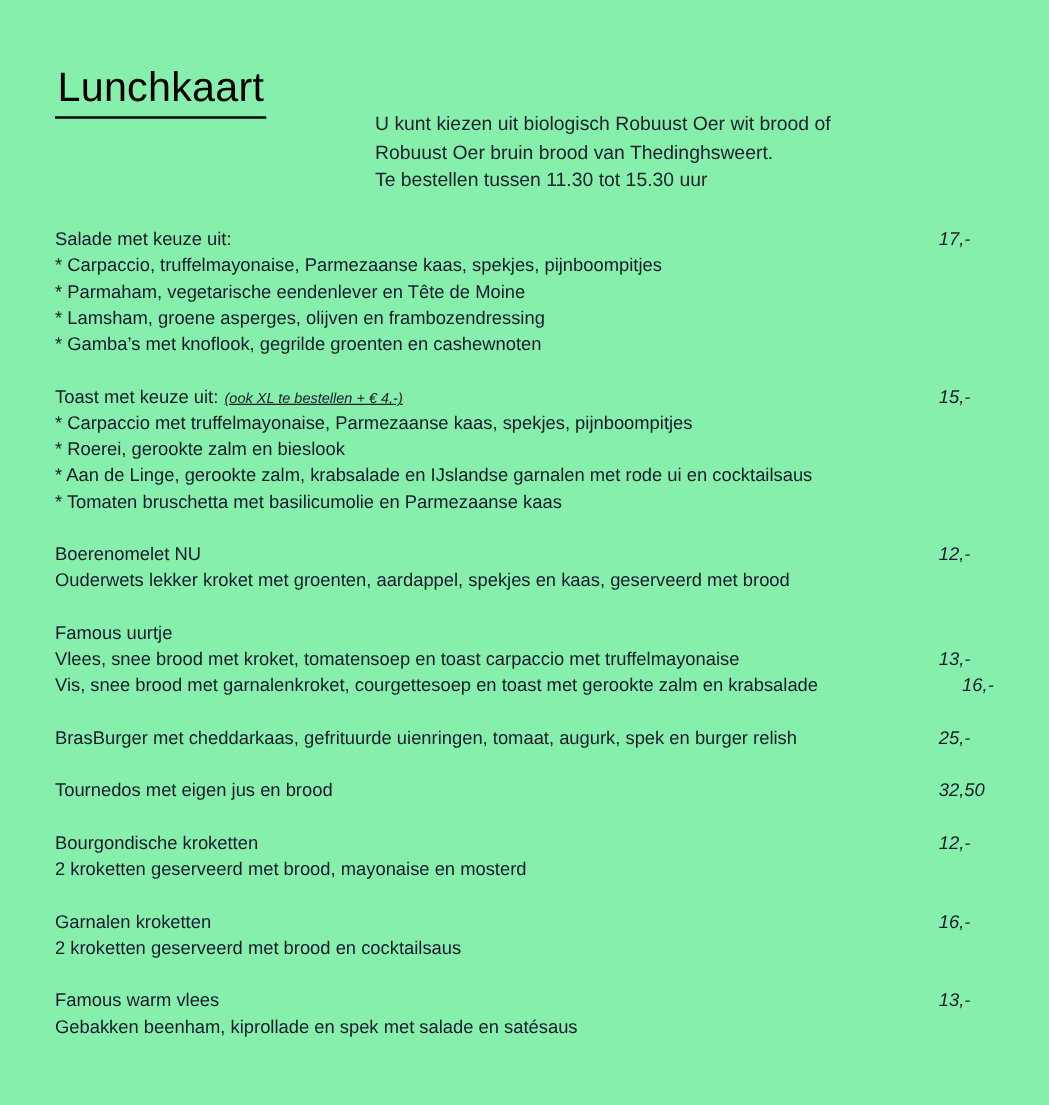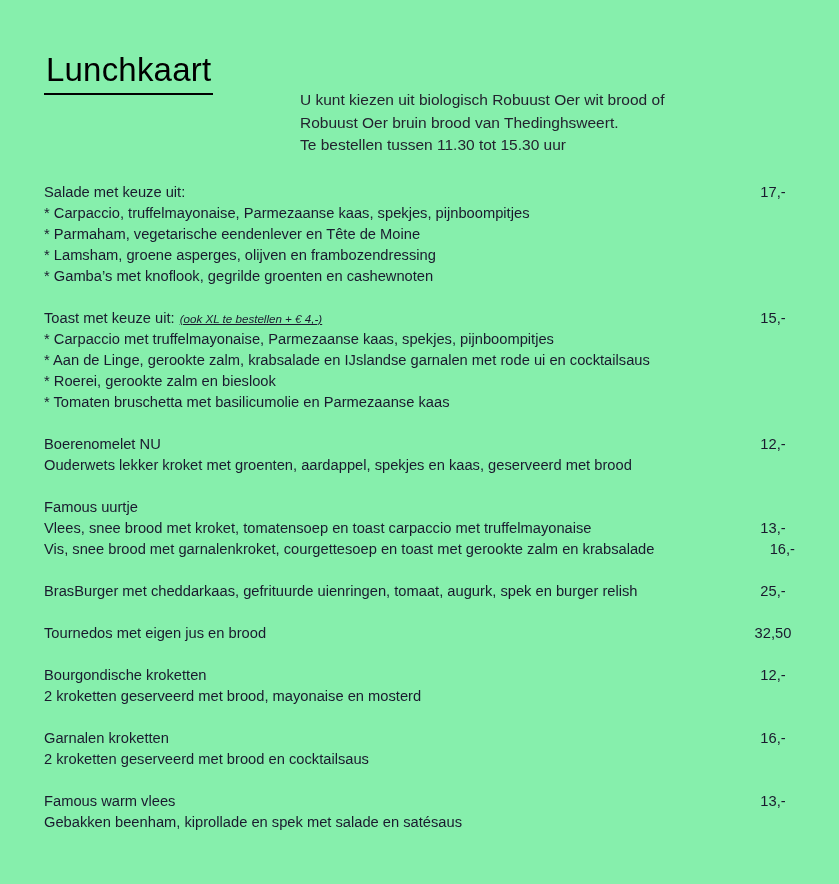--- a/index.html
+++ b/index.html
@@ -68,24 +68,25 @@
     align-items: baseline;
     justify-content: space-between;
     width: 100%;
   }
   .row .txt {
     flex: 0 1 auto;
     white-space: nowrap;
   }
   .row .price {
     flex: 0 0 auto;
-    text-align: center;
+    text-align: left;
     white-space: nowrap;
     padding-left: 8px;
     min-width: 44px;
+    font-style: italic;
   }
   
   .row.tight .txt { flex: 1 1 auto; }
   .row.tight .price { min-width: 0; padding-left: 4px; }
 
   .line {
     white-space: nowrap;
   }
   .note {
     font-size: 11.6px;
@@ -121,22 +122,22 @@
       <div class="line">* Lamsham, groene asperges, olijven en frambozendressing</div>
       <div class="line">* Gamba’s met knoflook, gegrilde groenten en cashewnoten</div>
     </div>
 
     <div class="block">
       <div class="row">
         <span class="txt"><span>Toast met keuze uit:</span><span class="note">(ook XL te bestellen + € 4,-)</span></span>
         <span class="price">15,-</span>
       </div>
       <div class="line">* Carpaccio met truffelmayonaise, Parmezaanse kaas, spekjes, pijnboompitjes</div>
+      <div class="line">* Roerei, gerookte zalm en bieslook</div>
       <div class="line">* Aan de Linge, gerookte zalm, krabsalade en IJslandse garnalen met rode ui en cocktailsaus</div>
-      <div class="line">* Roerei, gerookte zalm en bieslook</div>
       <div class="line">* Tomaten bruschetta met basilicumolie en Parmezaanse kaas</div>
     </div>
 
     <div class="block">
       <div class="row">
         <span class="txt">Boerenomelet NU</span>
         <span class="price">12,-</span>
       </div>
       <div class="line">Ouderwets lekker kroket met groenten, aardappel, spekjes en kaas, geserveerd met brood</div>
     </div>

